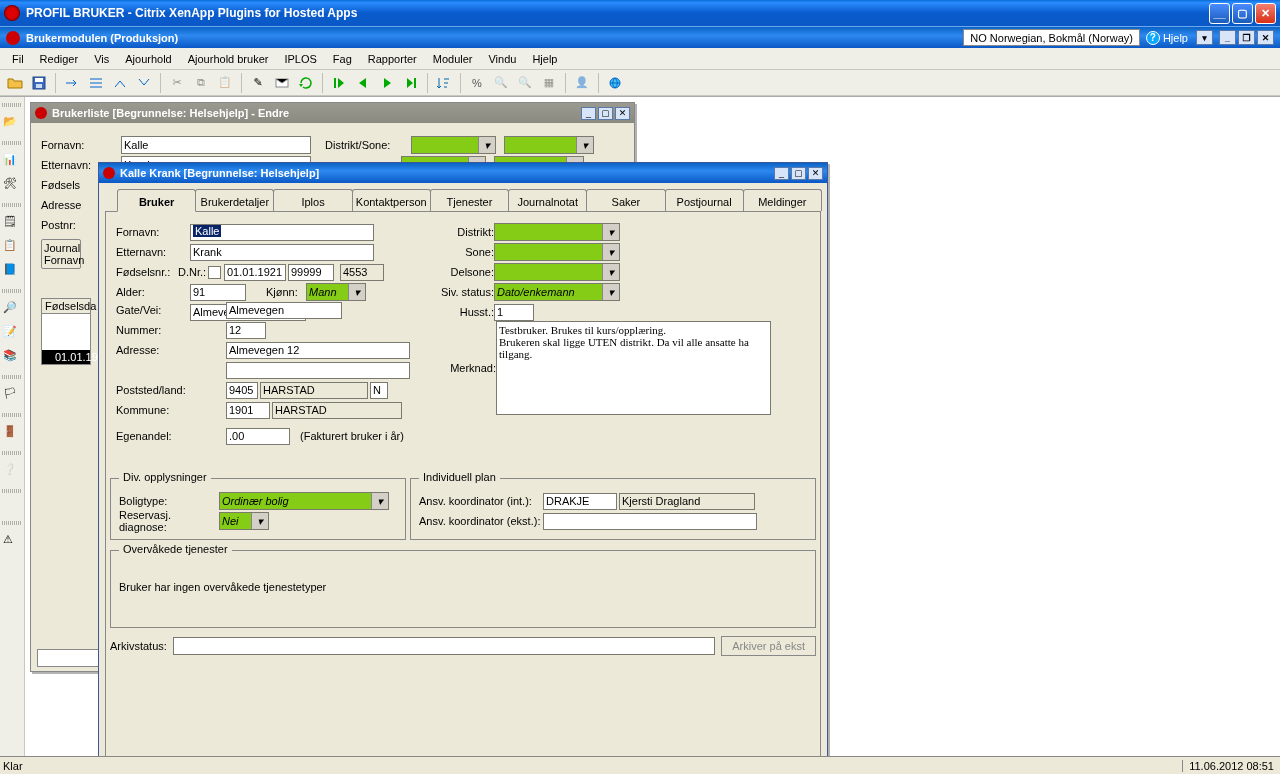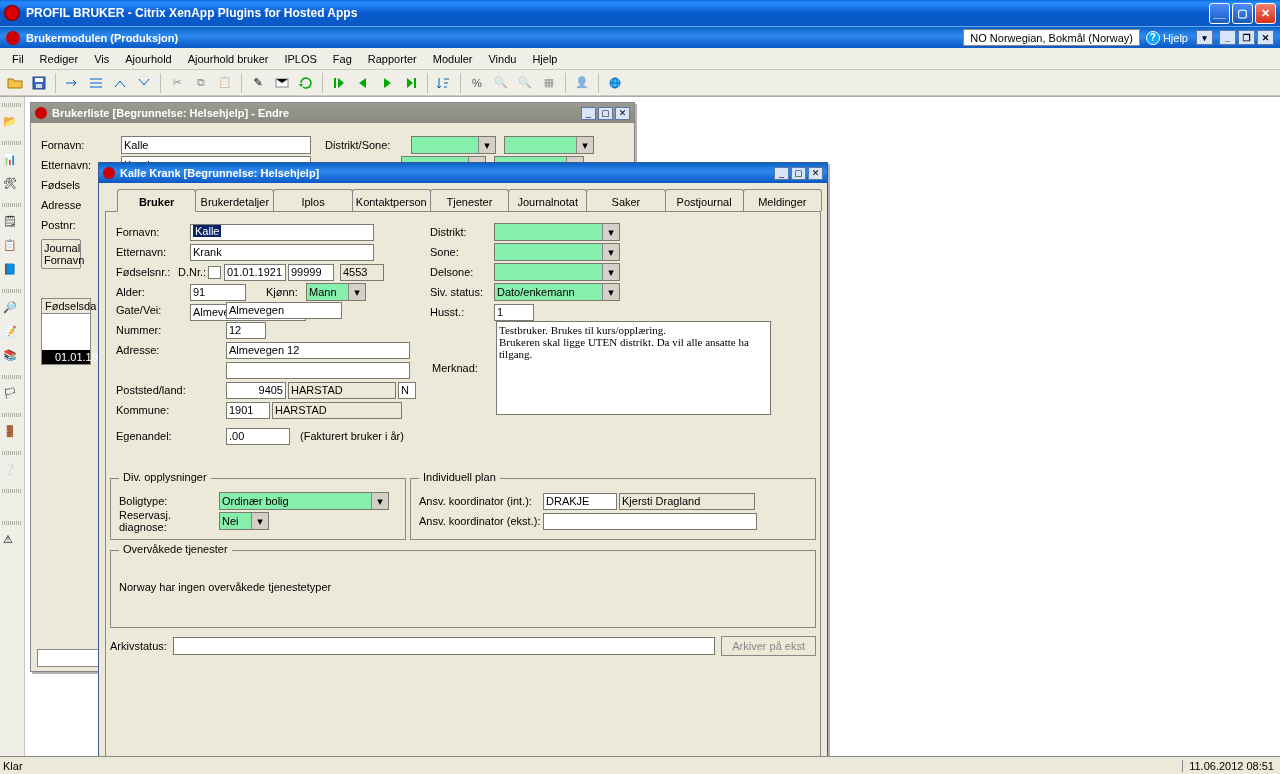--- a/index.html
+++ b/index.html
@@ -172,31 +172,32 @@
   }
 
   
   .cols { display:flex; gap:14px; }
   .colL { width:300px; }
   .colM { width:200px; }
   .colR { flex:1; }
 
   .frow { display:flex; align-items:center; height:20px; }
   .frow .lab { width:74px; }
-  .frow .lab-m { width:64px; }
+  .frow .lab-m { width:64px;text-align:right; }
   .frow .lab-r { width:80px; }
   input.txt, .txt {
     height:17px; border:1px solid #7a7a70; background:#fff;
     font-size:11px; padding:0 2px;
   }
   .txt.ro { background:#ece9d8; }
   .sel {
-    height:18px; border:1px solid #7a7a70; background:#86efac;
+    height:18px; border:1px solid #7a7a70; background:#84cc16;
     font-size:11px; padding:0 0 0 2px; display:flex; align-items:center;
     position:relative;
+    font-style:italic;
   }
   .sel::after {
     content:"▾"; position:absolute; right:0; top:0; width:16px; height:100%;
     background:#d4d0c8; border-left:1px solid #888;
     display:flex; align-items:center; justify-content:center; color:#000;
   }
   .hl-sel { background:#0a246a; color:#fff; padding:0 2px; }
 
   textarea.merknad {
     width:275px; height:94px; border:1px solid #7a7a70; background:#fff;
@@ -562,21 +563,21 @@
             <span style="width:36px"></span>
             <input class="txt" style="width: 184px;" value="Almevegen 12">
           </div>
           <div class="frow">
             <span style="width:110px"></span>
             <input class="txt" style="width: 184px;">
           </div>
           <div class="frow">
             <span class="lab">Poststed/land:</span>
             <span style="width:36px"></span>
-            <input class="txt" style="width: 60px; text-align: right;" value="9405">
+            <input class="txt" style="width: 32px;" value="9405">
             <input class="txt ro" style="width: 108px; margin-left: 2px;" value="HARSTAD">
             <input class="txt" style="width: 18px; margin-left: 2px;" value="N">
           </div>
           <div class="frow">
             <span class="lab">Kommune:</span>
             <span style="width:36px"></span>
             <input class="txt" style="width: 44px;" value="1901">
             <input class="txt ro" style="width: 130px; margin-left: 2px;" value="HARSTAD">
           </div>
           <div class="frow" style="margin-top:6px">
@@ -625,21 +626,21 @@
               <div class="frow">
                 <span style="width:124px">Ansv. koordinator (ekst.):</span>
                 <input class="txt" style="width: 214px;">
               </div>
             </div>
           </div>
 
           <div class="two">
             <div class="gbox" style="height:78px">
               <div class="gtitle">Overvåkede tjenester</div>
-              <div style="margin-top:18px">Norway har ingen overvåkede tjenestetyper</div>
+              <div style="margin-top:18px">Bruker har ingen overvåkede tjenestetyper</div>
             </div>
           </div>
 
           <div class="arkiv-row">
             <span>Arkivstatus:</span>
             <div class="arkiv-input"></div>
             <button class="btn-flat" disabled="">Arkiver på ekst</button>
           </div>
         </div>
 

